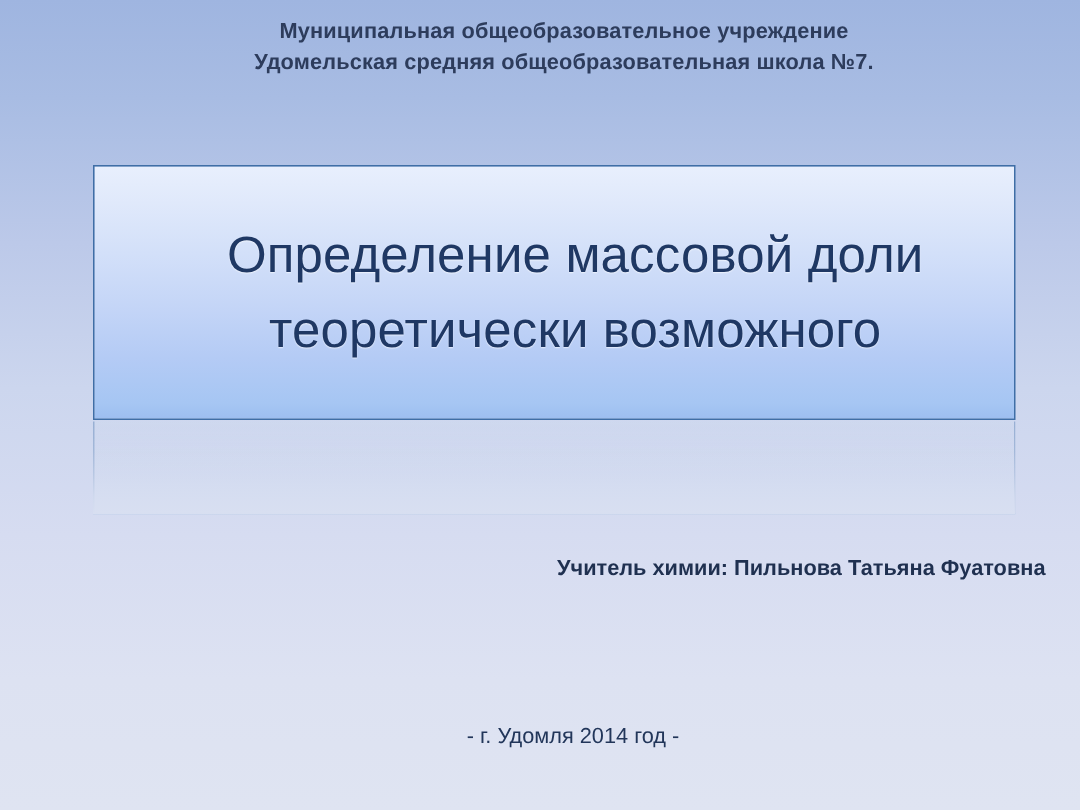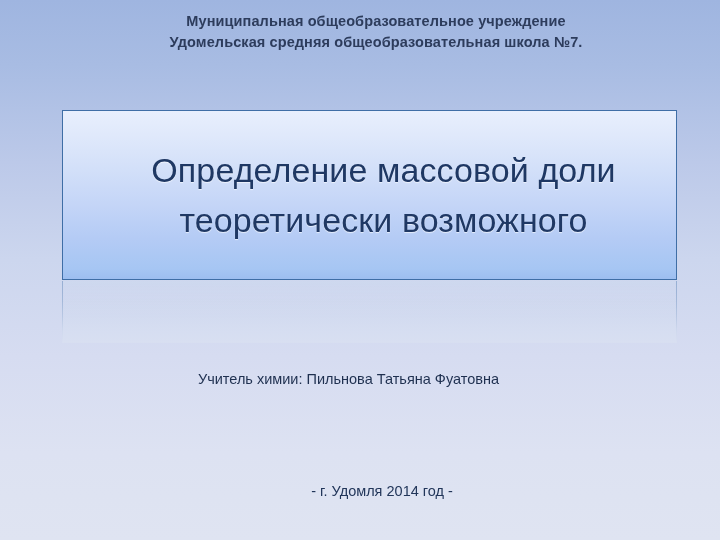--- a/index.html
+++ b/index.html
@@ -133,24 +133,24 @@
         rgba(214,222,241,0.88) 80%,
         rgba(216,223,241,1.00) 100%);
   }
 
   
   #teacher {
     position: absolute;
     left: 0;
     top: 371px;
     width: 697px;
-    text-align: center;
+    text-align: right;
     color: #1f3050;
     font-size: 14.5px;
-    font-weight: 400;
+    font-weight: 700;
     white-space: nowrap;
   }
 
   
   #footer {
     position: absolute;
     left: 0;
     top: 483px;
     width: 764px;
     text-align: center;

